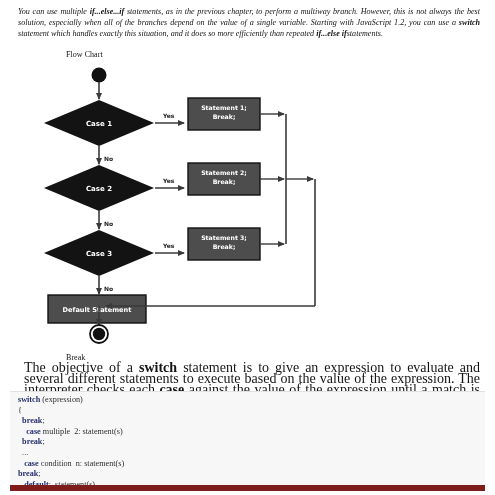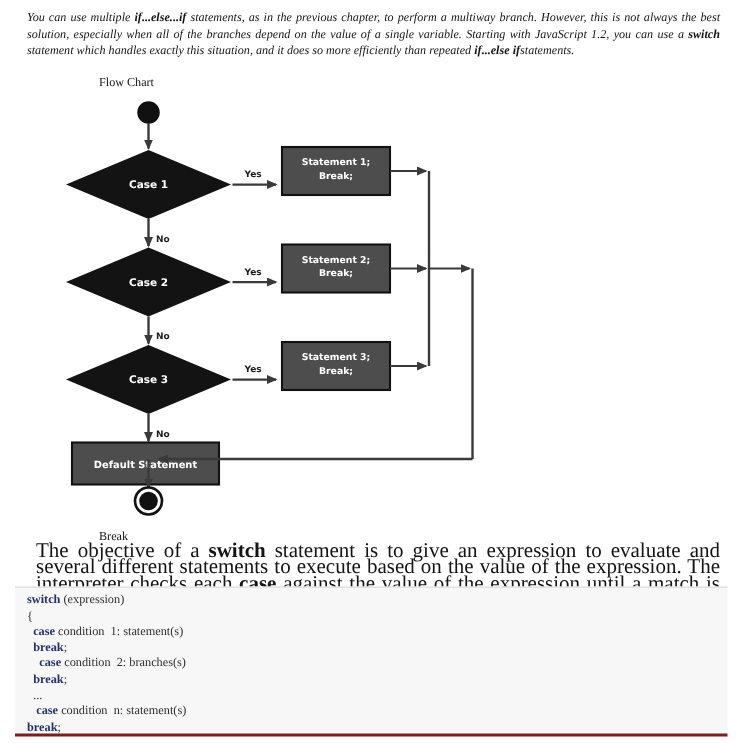--- a/index.html
+++ b/index.html
@@ -89,21 +89,21 @@
 
   
   .code-block {
     position: absolute;
     left: 10px;
     top: 391px;
     width: 475px;
     height: 100px;
     background: #f7f7f7;
     border-top: 1px solid #e2e2e2;
-    border-bottom: 2px solid #7f1d1d;
+    border-bottom: 6px solid #7f1d1d;
     box-sizing: border-box;
     padding: 3px 0 0 8px;
     font-family: "Liberation Serif", serif;
     font-size: 8.2px;
     line-height: 10.6px;
     color: #2a2a4a;
     overflow: hidden;
   }
   .code-line { white-space: pre; }
   .kw { color: #27306e; font-weight: bold; }
@@ -214,23 +214,22 @@
   </div>
 
   <div class="section-label" id="syntax-heading">Break</div>
   <div class="syntax-body">
     <p id="syntax-p"><span>The objective of a </span><span class="b">switch</span><span> statement is to give an expression to evaluate and several different statements to execute based on the value of the expression. The interpreter checks each </span><span class="b">case</span><span> against the value of the expression until a match is found. If nothing matches, a </span><span class="b">default</span><span> condition will be used.</span></p>
   </div>
 
   <div class="code-block" id="code-block">
       <div class="code-line"><span class="kw">switch</span><span class="pl"> (expression)</span></div>
       <div class="code-line"><span class="pl">{</span></div>
-      <div class="code-line"><span class="pl">  </span><span class="kw">case</span><span class="pl"> condition  1: statement(s)</span></div>
       <div class="code-line"><span class="pl">  </span><span class="kw">break</span><span class="pl">;</span></div>
-      <div class="code-line"><span class="pl">    </span><span class="kw">case</span><span class="pl"> condition  2: branches(s)</span></div>
+      <div class="code-line"><span class="pl">    </span><span class="kw">case</span><span class="pl"> multiple  2: statement(s)</span></div>
       <div class="code-line"><span class="pl">  </span><span class="kw">break</span><span class="pl">;</span></div>
       <div class="code-line"><span class="pl">  ...</span></div>
       <div class="code-line"><span class="pl">   </span><span class="kw">case</span><span class="pl"> condition  n: statement(s)</span></div>
       <div class="code-line"><span class="pl"></span><span class="kw">break</span><span class="pl">;</span></div>
       <div class="code-line"><span class="pl">   </span><span class="kw">default</span><span class="pl">:  statement(s)</span></div>
     </div>
 
 </div>
 
 </body></html>

